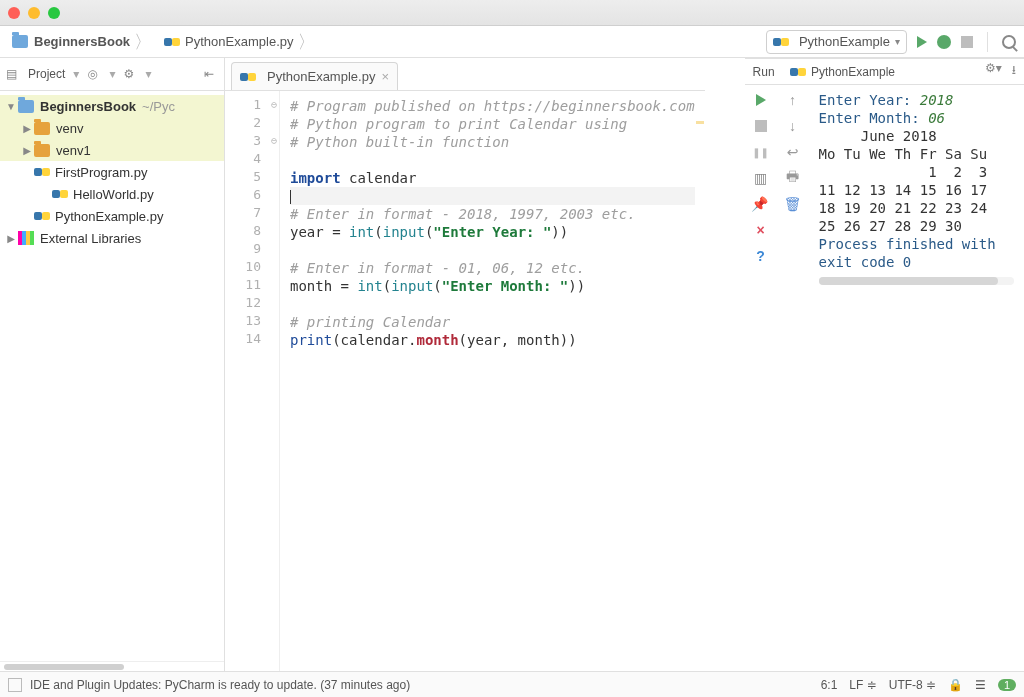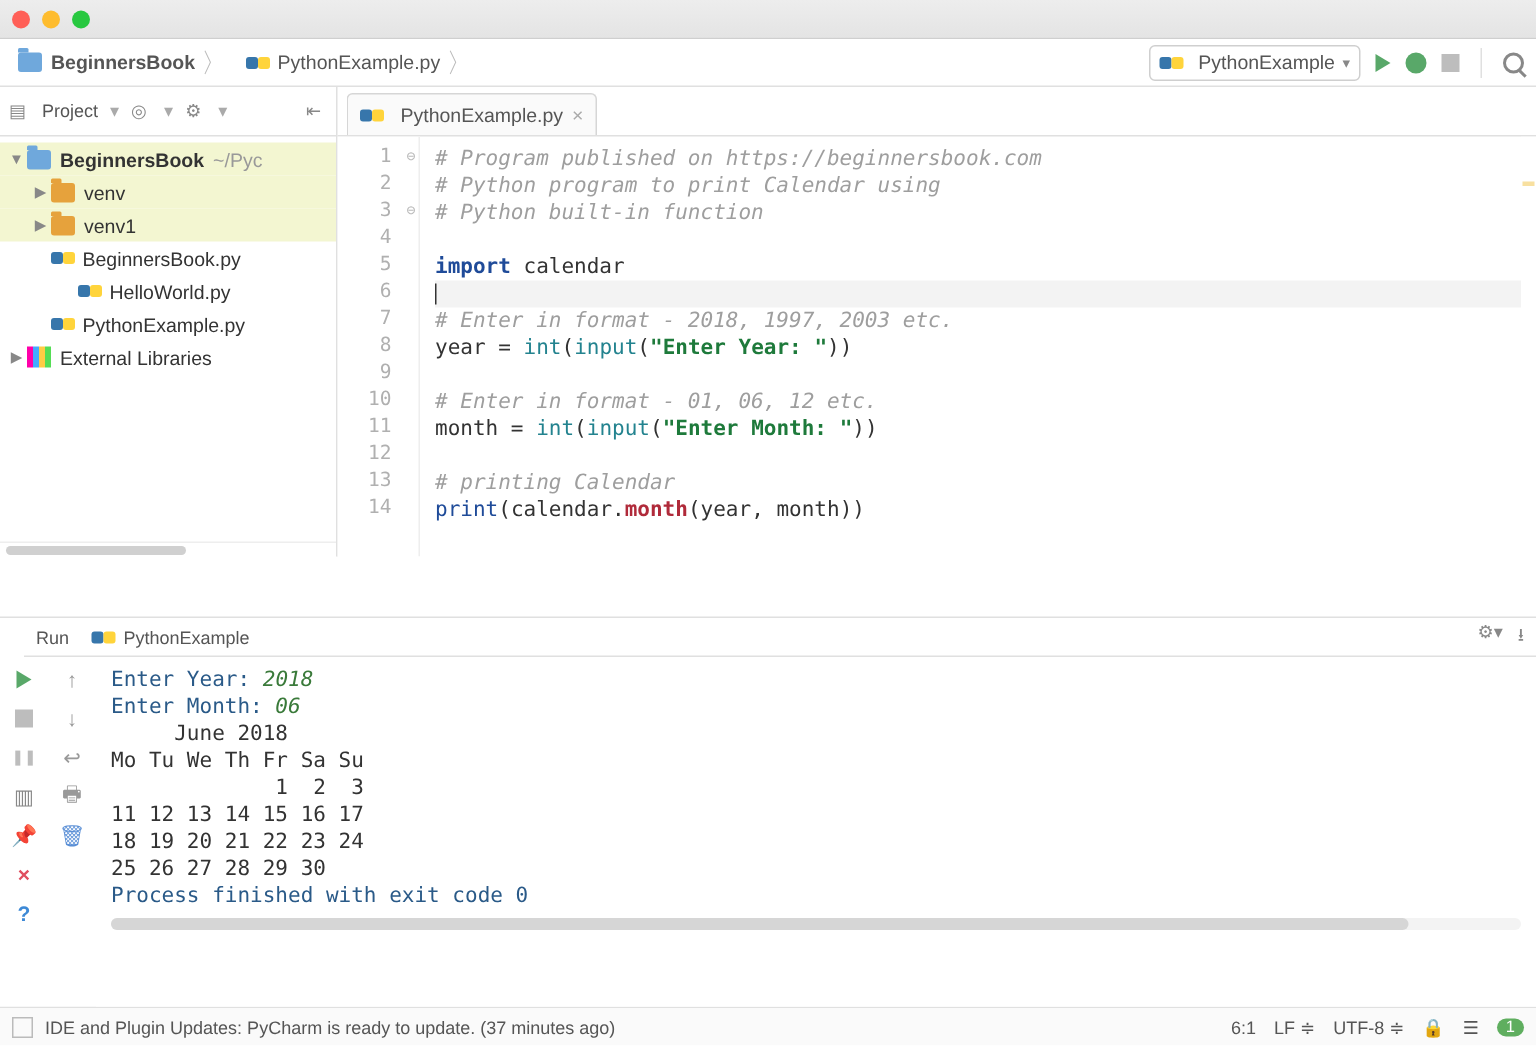--- a/index.html
+++ b/index.html
@@ -66,21 +66,21 @@
   .k{color:#1f4b99;font-weight:bold;}
   .fn{color:#1f4b99;margin-top:14px;}
   .bi{color:#23838f;}
   .s{color:#1e7a3b;font-weight:bold;}
   .m{color:#b02a3a;font-weight:bold;}
   .cursor{display:inline-block;width:1px;height:14px;background:#333;vertical-align:middle;}
   .editor-err{width:10px;background:#fff;}
   .editor-err .mark{width:8px;height:3px;background:#f8e0a0;margin:30px auto 0;}
   
   .run-pane{height:260px;border-top:1px solid #e0e0e0;display:flex;flex-direction:column;background:#fff;}
-  .run-header{height:26px;border-bottom:1px solid #e0e0e0;display:flex;align-items:center;padding:0 8px;color:#555;font-size:12px;margin-left:16px;}
+  .run-header{height:26px;border-bottom:1px solid #e0e0e0;display:flex;align-items:center;padding:0 8px;color:#555;font-size:12px;}
   .run-header .right{margin-left:auto;display:flex;gap:10px;color:#888;}
   .run-body{flex:1;display:flex;min-height:0;}
   .run-left{width:32px;display:flex;flex-direction:column;align-items:center;padding-top:6px;gap:8px;}
   .rl{width:18px;height:18px;display:flex;align-items:center;justify-content:center;font-size:14px;color:#888;}
   .rl.play .tri-run{border-left-color:#59a869;}
   .rl.stop .sq{width:12px;height:12px;background:#bdbdbd;}
   .rl.pause::before{content:"❚❚";color:#bdbdbd;font-size:10px;}
   .rl.x{color:#e04f5f;font-weight:bold;}
   .rl.q{color:#3d89d6;font-weight:bold;}
   .run-left2{width:32px;display:flex;flex-direction:column;align-items:center;padding-top:6px;gap:8px;color:#999;}
@@ -90,21 +90,21 @@
   .console .plain{color:#333;}
   .console .scroll-h{height:8px;background:#f3f3f3;margin-top:6px;border-radius:4px;position:relative;}
   .console .scroll-h .th{position:absolute;left:0;top:0;height:8px;width:92%;background:#d6d6d6;border-radius:4px;}
   
   .statusbar{height:26px;border-top:1px solid #e0e0e0;display:flex;align-items:center;padding:0 8px;font-size:12px;color:#555;background:#fafafa;}
   .statusbar .sb-icon{width:14px;height:14px;border:1px solid #bbb;margin-right:8px;}
   .statusbar .right{margin-left:auto;display:flex;align-items:center;gap:12px;}
   .statusbar .lock{color:#888;}
   .statusbar .badge{background:#5fae5f;color:#fff;border-radius:8px;padding:0 6px;font-size:11px;}
   
-  .main-stack{display:flex;flex-direction:column;height:calc(100% - 26px - 32px - 26px);gap:40px;}
+  .main-stack{display:flex;flex-direction:row;height:calc(100% - 26px - 32px - 26px);gap:40px;}
   .upper{flex:1;display:flex;min-height:0;}
 </style>
 </head>
 <body>
 
 <div class="titlebar">
   <div class="traffic">
     <div class="dot red"></div>
     <div class="dot yellow"></div>
     <div class="dot green"></div>
@@ -163,21 +163,21 @@
           <span class="ofolder"></span>
           <span>venv</span>
         </div>
         <div class="tree-row selected" style="padding-left:20px;">
           <span class="tw">▶</span>
           <span class="ofolder"></span>
           <span>venv1</span>
         </div>
         <div class="tree-row" style="padding-left:34px;">
           <span class="py-icon"></span>
-          <span>BeginnersBook.py</span>
+          <span>FirstProgram.py</span>
         </div>
         <div class="tree-row" style="padding-left:52px;">
           <span class="py-icon"></span>
           <span>HelloWorld.py</span>
         </div>
         <div class="tree-row" style="padding-left:34px;">
           <span class="py-icon"></span>
           <span>PythonExample.py</span>
         </div>
         <div class="tree-row">

